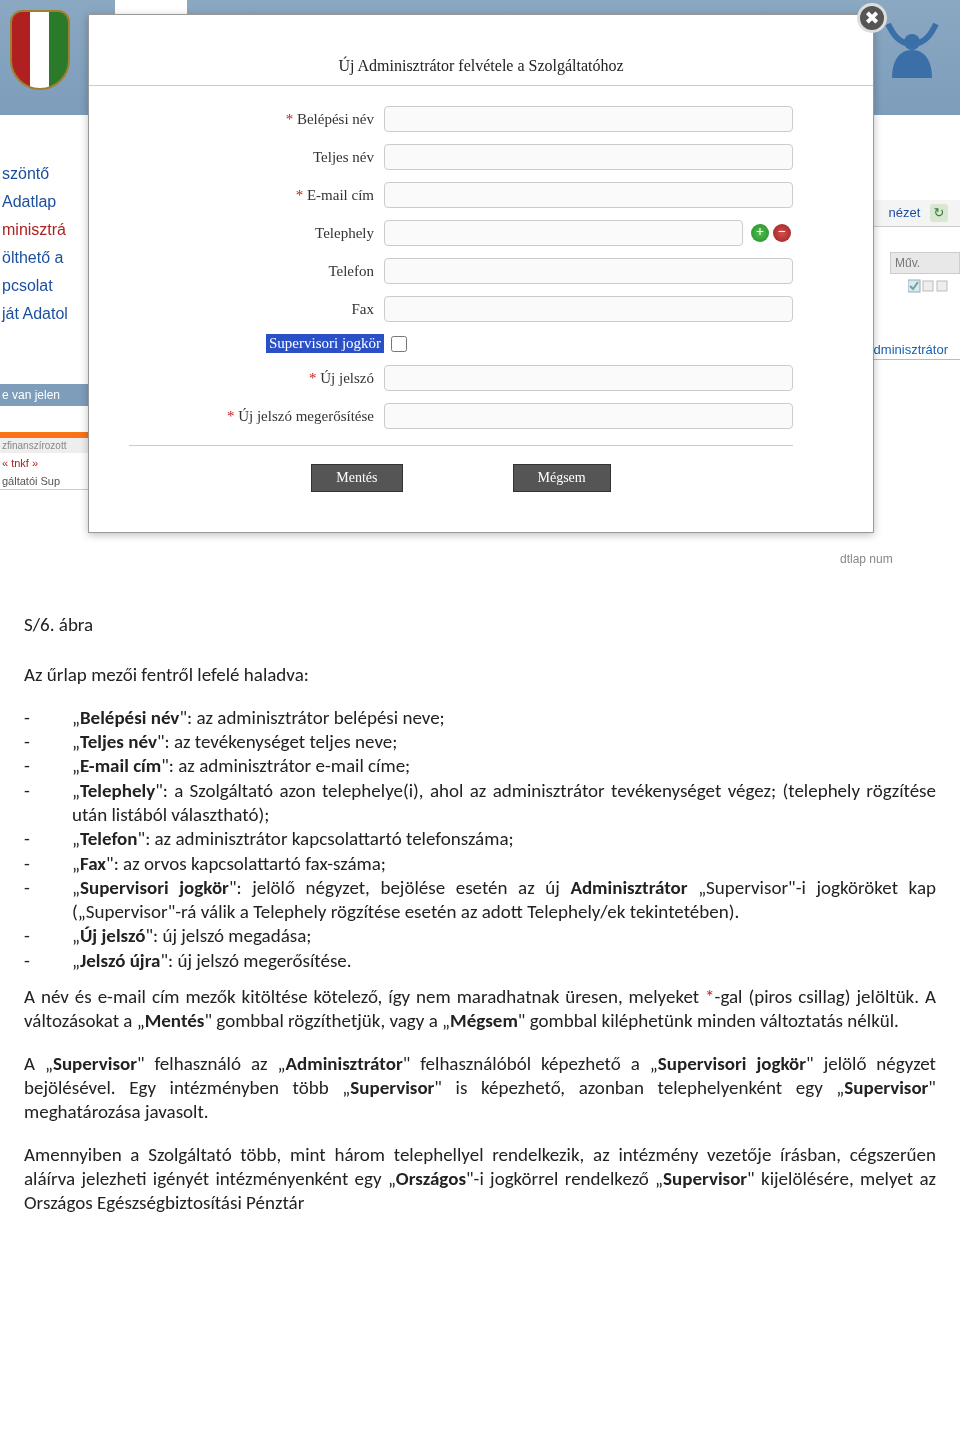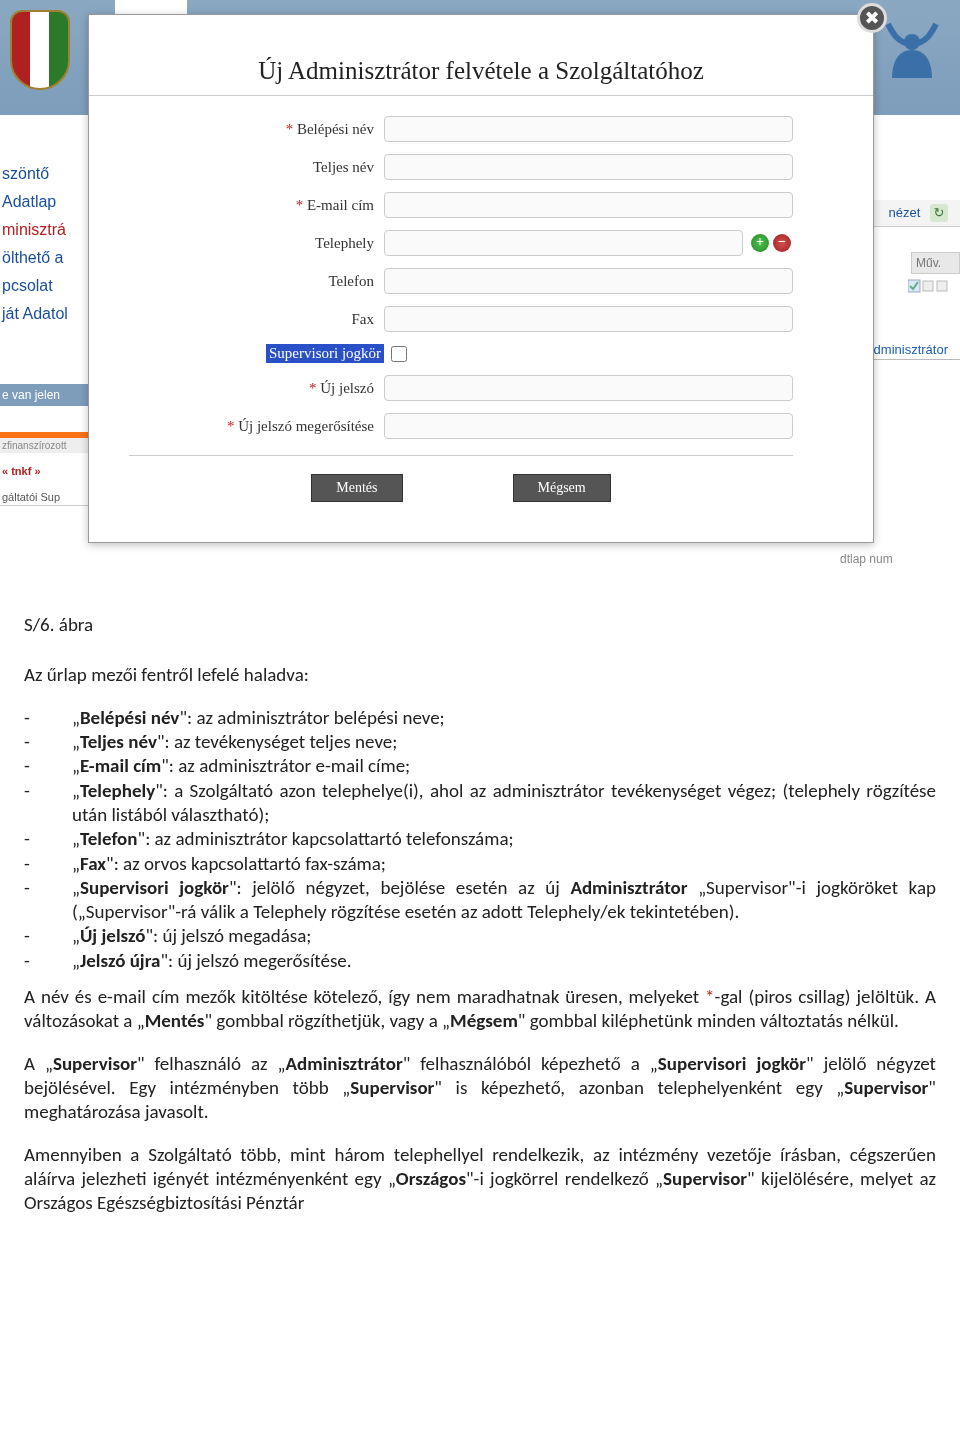--- a/index.html
+++ b/index.html
@@ -78,24 +78,23 @@
     color: #888;
     padding: 2px 2px;
     border-top: 6px solid #f97316;
     background: #eee;
     white-space: nowrap;
     overflow: hidden;
   }
   .sb-footer2 {
     font-size: 11px;
     color: #b02020;
-    padding: 12px 2px;
+    padding: 4px 2px;
     white-space: nowrap;
     overflow: hidden;
-    font-weight: bold;
   }
   .sb-footer3 {
     font-size: 11px;
     color: #555;
     padding: 2px 2px;
     border-bottom: 1px solid #ccc;
     white-space: nowrap;
     overflow: hidden;
   }
   .right-bg {
@@ -123,21 +122,21 @@
     border-radius: 3px;
     color: #3a7a3a;
     font-size: 13px;
     text-align: center;
     line-height: 18px;
     margin-left: 6px;
   }
   .right-bg .rb2 {
     position: absolute;
     top: 52px; right: 0;
-    width: 49px;
+    width: 70px;
     font-size: 12px;
     background: #e8e8e8;
     color: #777;
     padding: 3px 10px 3px 4px;
     text-align: left;
     border: 1px solid #ccc;
   }
   .right-bg .rb3 {
     position: absolute;
     top: 78px; right: 12px;
@@ -182,21 +181,21 @@
     border: 3px solid #ddd;
     color: #fff;
     font-size: 18px;
     text-align: center;
     line-height: 24px;
     cursor: pointer;
     z-index: 11;
   }
   .modal .title {
     text-align: center;
-    font-size: 25px;
+    font-size: 16px;
     padding: 42px 0 10px;
     border-bottom: 1px solid #ccc;
     color: #222;
   }
   .modal .form {
     padding: 14px 80px 14px 40px;
   }
   .modal .row {
     display: flex;
     align-items: center;

